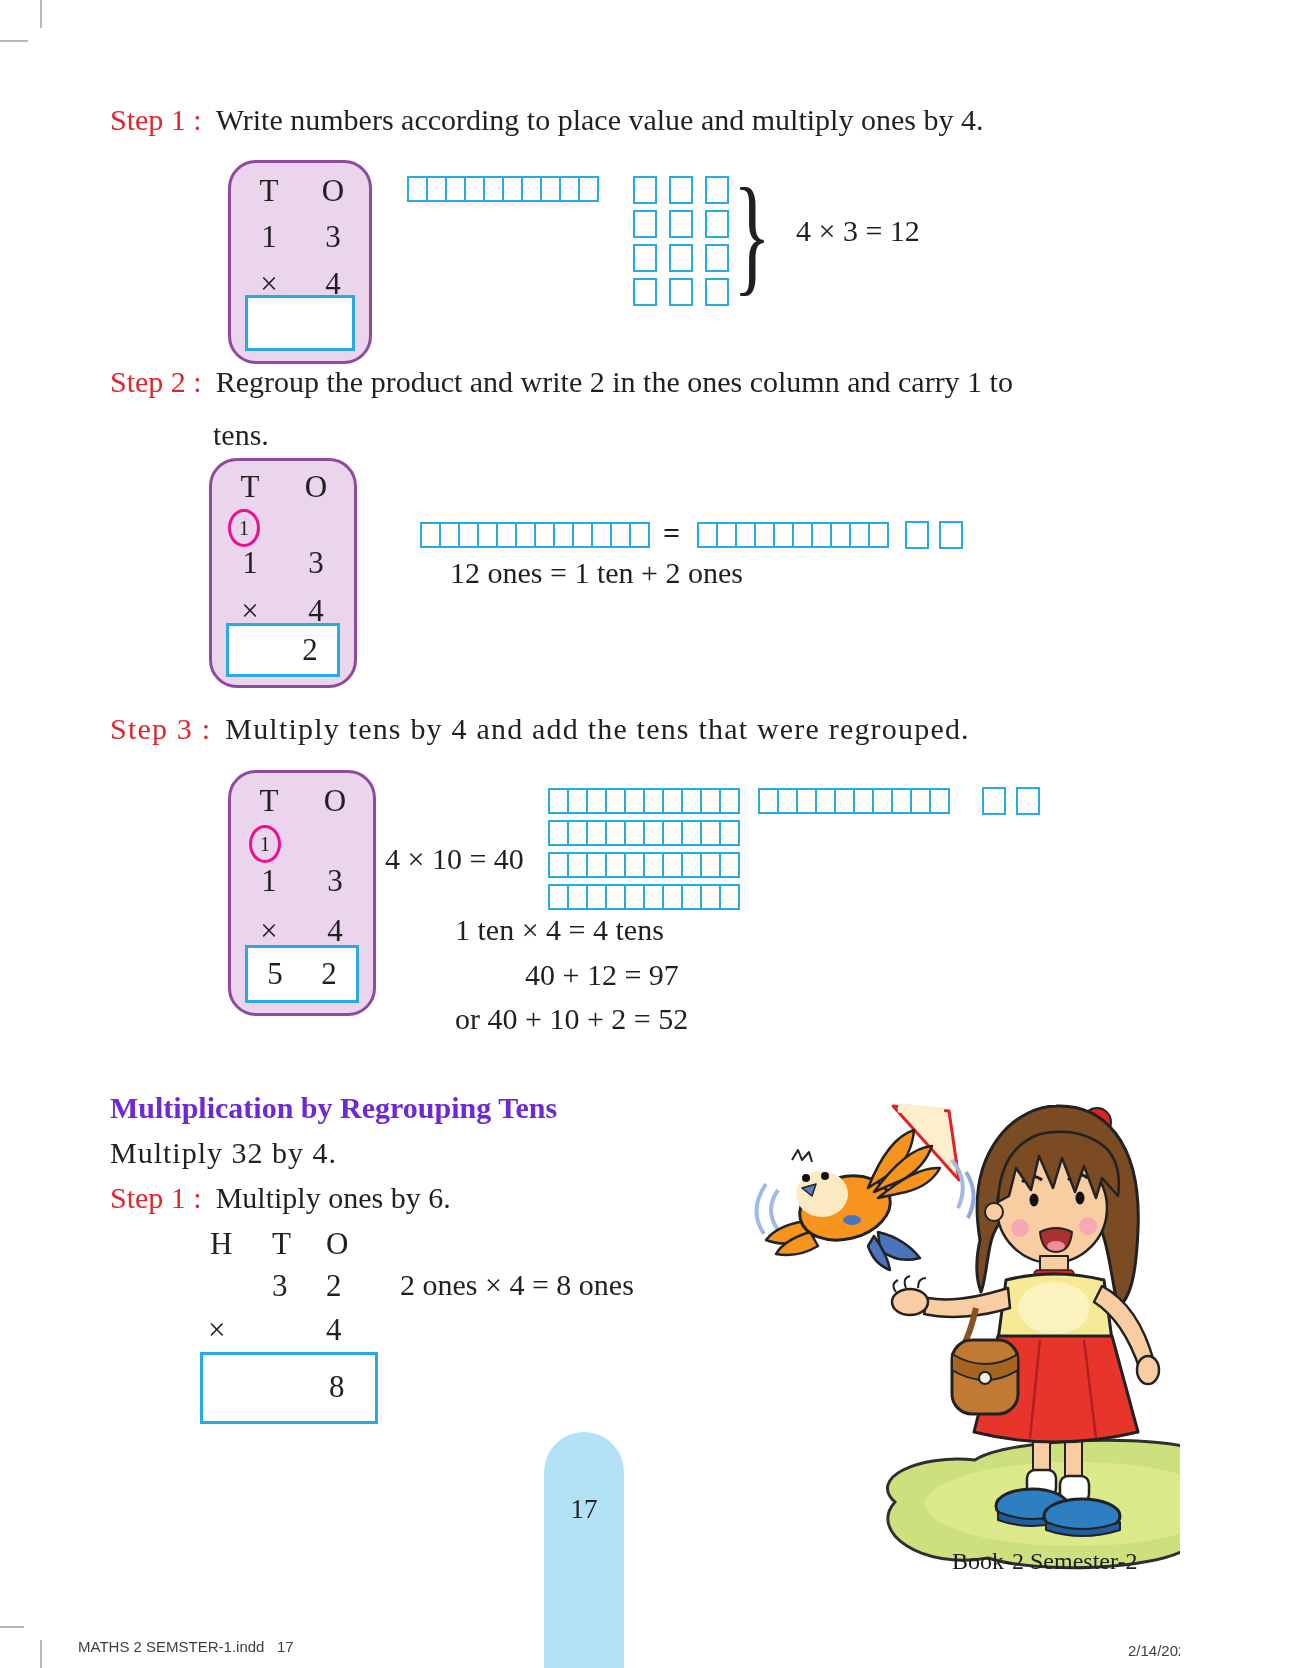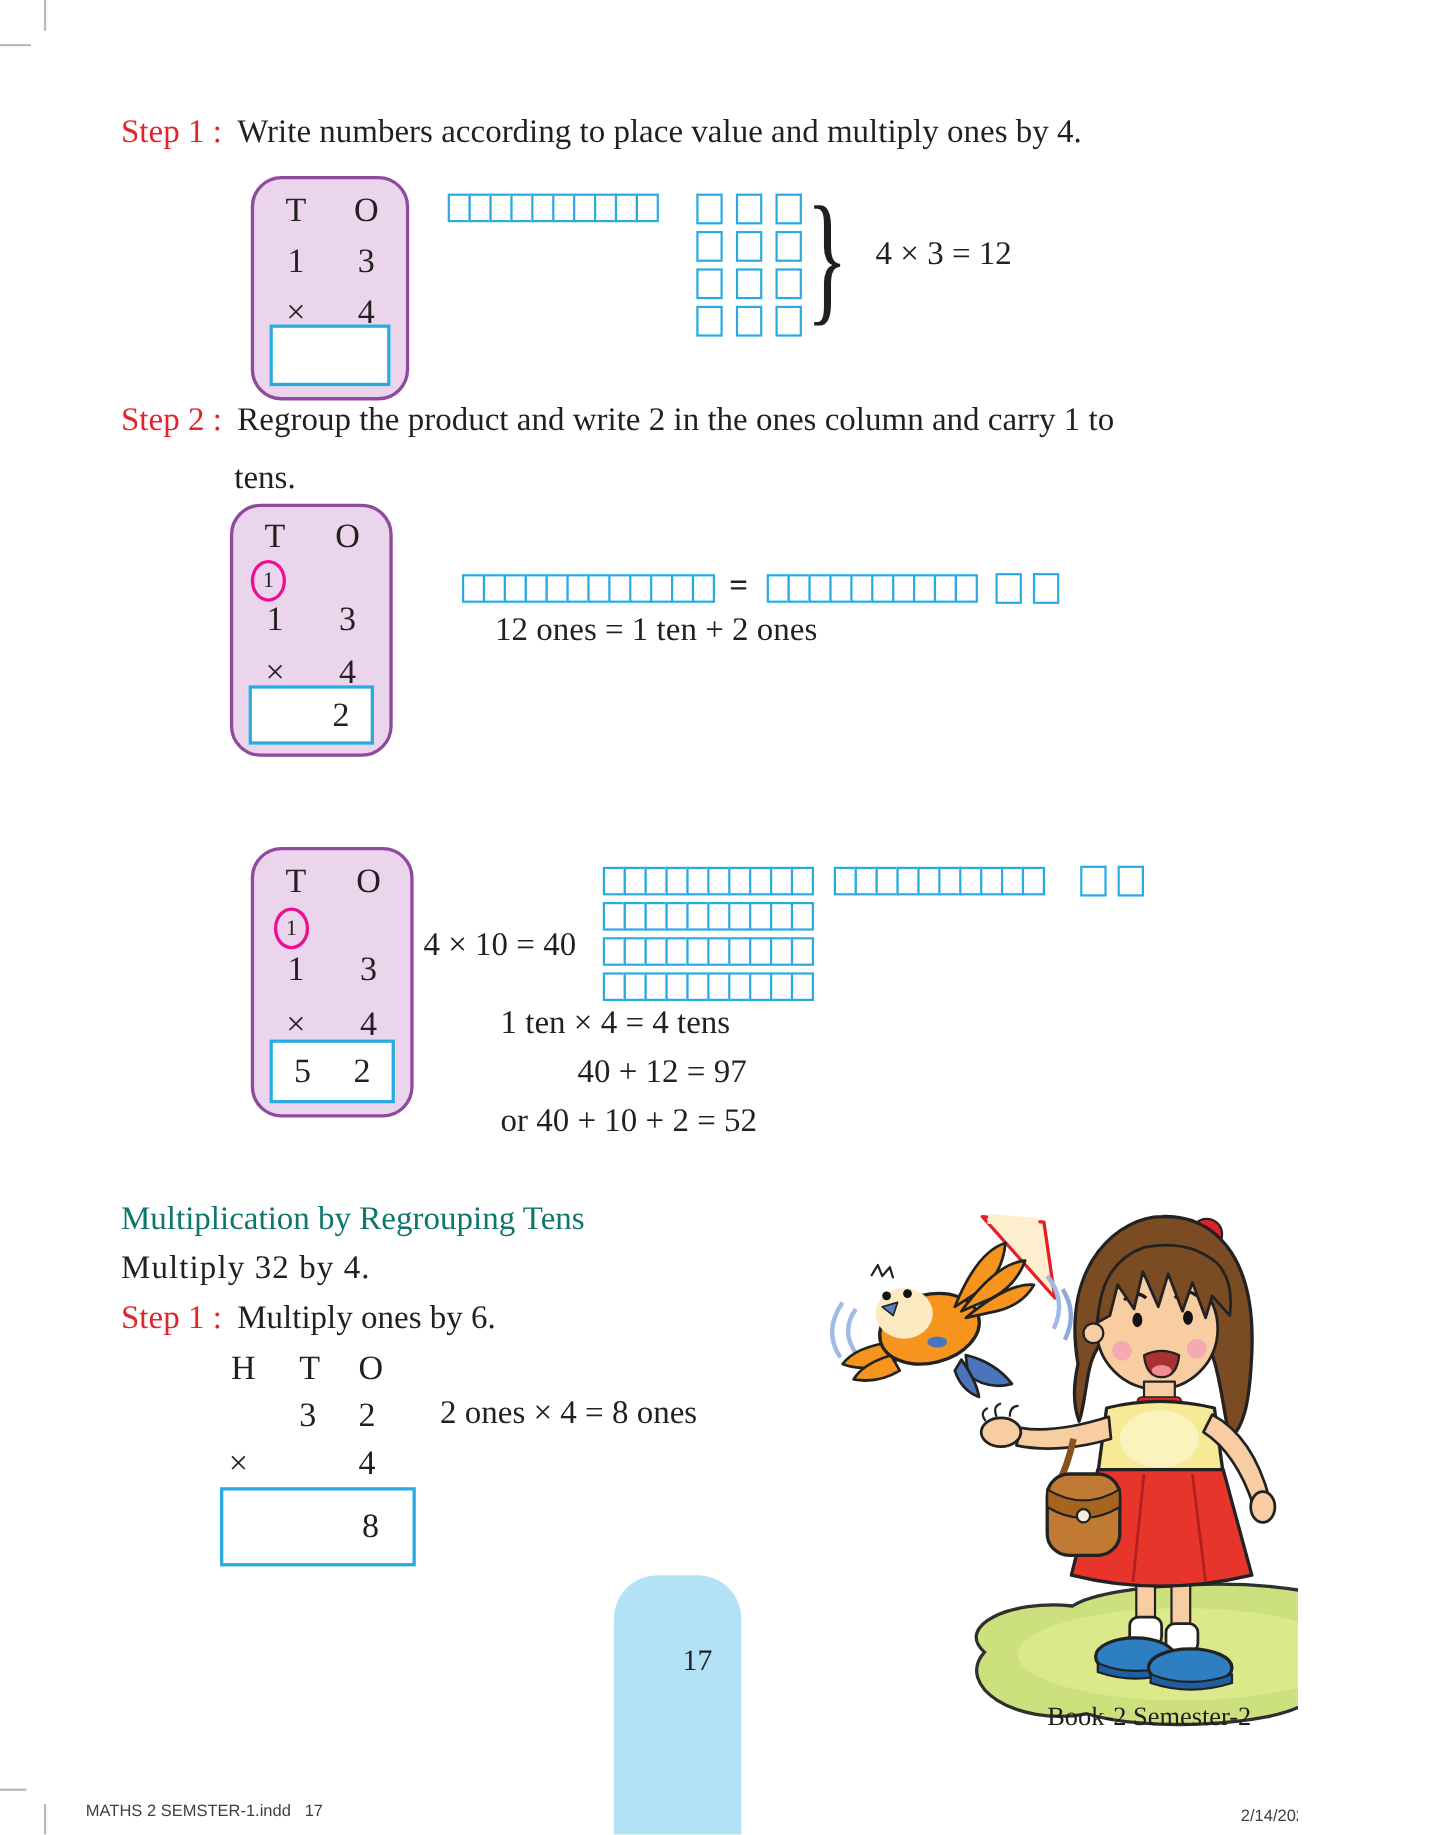--- a/index.html
+++ b/index.html
@@ -3,21 +3,21 @@
 <meta charset="utf-8">
 <style>
   html,body{margin:0;padding:0;background:#fff;}
   .page{position:relative;width:1180px;height:1668px;background:#ffffff;overflow:hidden;
         font-family:"Liberation Serif",serif;color:#231f20;}
   .abs{position:absolute;}
   .crop{position:absolute;background:#b9b9b9;}
   .h{position:absolute;font-size:30px;white-space:nowrap;}
   .red{color:#e0262c;}
   .green{color:#3aaa4a;}
-  .cyanhead{color:#0f766e;font-weight:400;}
+  .cyanhead{color:#6d28d9;font-weight:700;}
   .lbl{margin-right:14px;}
   
   .card{position:absolute;background:#ead5ec;border:3px solid #8f4a9f;border-radius:28px;}
   .card span.cell{position:absolute;transform:translateX(-50%);font-size:31px;}
   .rbox{position:absolute;left:14px;right:14px;background:#fff;border:3px solid #29abe2;
         display:grid;grid-template-columns:1fr 1fr;align-items:center;}
   .rbox span{text-align:center;font-size:31px;}
   .carry{position:absolute;width:26px;height:32px;border:3px solid #ef0e90;border-radius:50%;
          display:flex;align-items:center;justify-content:center;font-size:20px;}
   
@@ -31,22 +31,22 @@
          transform:scaleX(.6);transform-origin:left center;}
   .eqsign{position:absolute;font-size:30px;font-weight:bold;}
   
   .bubble{position:absolute;left:875px;top:972px;width:292px;height:140px;background:#fdeecd;
           border:3px solid #e02128;border-radius:24px;display:flex;flex-direction:column;
           justify-content:center;align-items:center;
           font-family:"Liberation Sans",sans-serif;font-weight:bold;font-size:27px;
           line-height:34px;color:#1b1b1b;text-align:center;}
   .footer{position:absolute;font-family:"Liberation Sans",sans-serif;font-size:15px;
           color:#3f3f3f;white-space:pre;}
-  .arch{position:absolute;left:558px;top:1432px;width:80px;height:236px;background:#b3e2f6;
-        border-radius:40px 40px 0 0;text-align:center;padding-left:36px;}
+  .arch{position:absolute;left:544px;top:1432px;width:80px;height:236px;background:#b3e2f6;
+        border-radius:40px 40px 0 0;text-align:center;}
   .arch span{display:inline-block;margin-top:62px;font-size:27px;color:#232323;}
   .booklab{position:absolute;font-size:24px;color:#1e1e1e;}
 </style>
 </head>
 <body>
 
 <div class="page">
 
   <div class="crop" style="left:40px;top:0;width:2px;height:28px;"></div>
   <div class="crop" style="left:0;top:40px;width:28px;height:2px;"></div>
@@ -150,20 +150,23 @@
       <span class="bcell"></span>
       <span class="bcell"></span>
       <span class="bcell"></span>
     </div>
   <div class="loose" style="left:905px;top:521px;">
       <span class="sq"></span>
       <span class="sq"></span>
     </div>
   <div class="h" style="left:450px;top:556px;">12 ones = 1 ten + 2 ones</div>
 
+  <div class="h" style="left:110px;top:712px;letter-spacing:1.2px;">
+    <span class="red lbl">Step 3 :</span><span>Multiply tens by 4 and add the tens that were regrouped.</span>
+  </div>
 
   <div class="card" style="left:228px;top:770px;width:142px;height:240px;">
     <span class="cell" style="left:38px;top:10px;">T</span>
     <span class="cell" style="left:104px;top:10px;">O</span>
     <div class="carry" style="left:18px;top:52px;">
         <span>1</span>
       </div>
     <span class="cell" style="left:38px;top:90px;">1</span>
     <span class="cell" style="left:104px;top:90px;">3</span>
     <span class="cell" style="left:38px;top:140px;">×</span>

